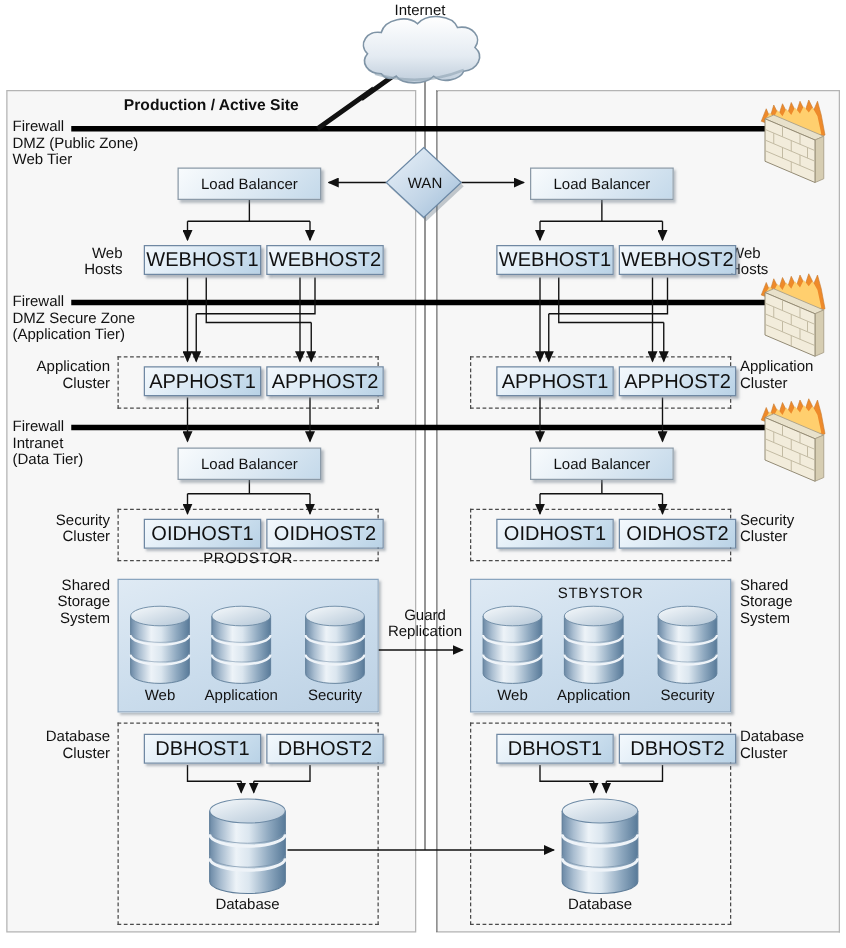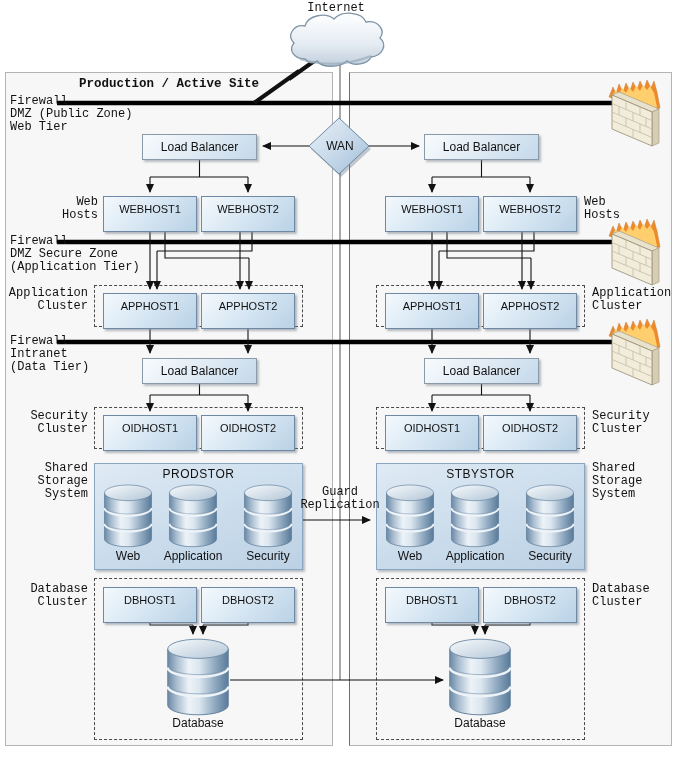--- a/index.html
+++ b/index.html
@@ -2,26 +2,26 @@
 <html><head>
 <meta charset="utf-8">
 <style>
   html,body{margin:0;padding:0;background:#ffffff;}
   #stage{position:relative;width:677px;height:758px;background:#ffffff;
          font-family:"Liberation Sans",sans-serif;color:#111;overflow:hidden;}
   .panel{position:absolute;top:72px;height:674px;background:#f7f7f7;
          border:1px solid #b4b4b4;box-sizing:border-box;z-index:1;}
   #panel-standby{border-left:1px solid #6e6e6e;}
   svg.overlay{position:absolute;left:0;top:0;z-index:3;pointer-events:none;}
-  .txt{position:absolute;z-index:4;font-size:12px;line-height:13px;white-space:pre-line;font-family:Liberation Mono, monospace;}
+  .txt{position:absolute;z-index:4;font-size:12px;line-height:13px;white-space:pre-line;}
   .hdr{font-weight:bold;font-size:12.5px;text-align:center;}
-  .host-box{position:absolute;z-index:4;width:94px;height:36px;box-sizing:border-box;
+  .host-box{position:absolute;z-index:4;width:94px;height:24px;box-sizing:border-box;
         border:1px solid #6f88a3;background:linear-gradient(135deg,#f4f9fd 0%,#dceaf5 40%,#b9d2e6 100%);
         box-shadow:2px 2px 2px rgba(120,132,144,.55);
-        font-size:11px;text-align:center;line-height:24px;}
+        font-size:16px;text-align:center;line-height:24px;margin-left:12px;}
   .lb-box{position:absolute;z-index:4;width:115px;height:26px;box-sizing:border-box;
         border:1px solid #8b9aa8;background:linear-gradient(135deg,#f8fbfd 0%,#dde9f3 55%,#c4d9ea 100%);
         box-shadow:2px 2px 2px rgba(120,132,144,.5);
         font-size:12px;text-align:center;line-height:24px;}
   .cluster-box{position:absolute;z-index:2;border:1px dashed #4a4a4a;box-sizing:border-box;}
   .stor-box{position:absolute;z-index:2;width:209px;height:107px;box-sizing:border-box;
         border:1px solid #8aa5bf;background:linear-gradient(160deg,#dfeaf4 0%,#cadcec 55%,#bcd1e4 100%);
         box-shadow:2px 2px 2px rgba(120,132,144,.5);}
   .stor-title{position:absolute;z-index:4;font-size:12px;text-align:center;letter-spacing:.5px;}
   .cyl-label{position:absolute;z-index:4;font-size:12px;text-align:center;}
@@ -206,21 +206,21 @@
 Replication</div>
 
   <div class="lb-box" style="left:142px;top:134px;">Load Balancer</div>
   <div class="host-box" style="left:103px;top:196px;">WEBHOST1</div>
   <div class="host-box" style="left:201px;top:196px;">WEBHOST2</div>
   <div class="host-box" style="left:103px;top:293px;">APPHOST1</div>
   <div class="host-box" style="left:201px;top:293px;">APPHOST2</div>
   <div class="lb-box" style="left:142px;top:358px;">Load Balancer</div>
   <div class="host-box" style="left:103px;top:415px;">OIDHOST1</div>
   <div class="host-box" style="left:201px;top:415px;">OIDHOST2</div>
-  <div class="stor-title" style="left:94px;top:467px;width:209px;">PRODSTOR</div>
+  <div class="stor-title" style="left:94px;top:439px;width:209px;">PRODSTOR</div>
   <div class="cyl-label" style="left:98px;top:549px;width:60px;">Web</div>
   <div class="cyl-label" style="left:153px;top:549px;width:80px;">Application</div>
   <div class="cyl-label" style="left:233px;top:549px;width:70px;">Security</div>
   <div class="host-box" style="left:103px;top:587px;">DBHOST1</div>
   <div class="host-box" style="left:201px;top:587px;">DBHOST2</div>
   <div class="cyl-label" style="left:148px;top:716px;width:100px;">Database</div>
 
   <div class="lb-box" style="left:424px;top:134px;">Load Balancer</div>
   <div class="host-box" style="left:385px;top:196px;">WEBHOST1</div>
   <div class="host-box" style="left:483px;top:196px;">WEBHOST2</div>

